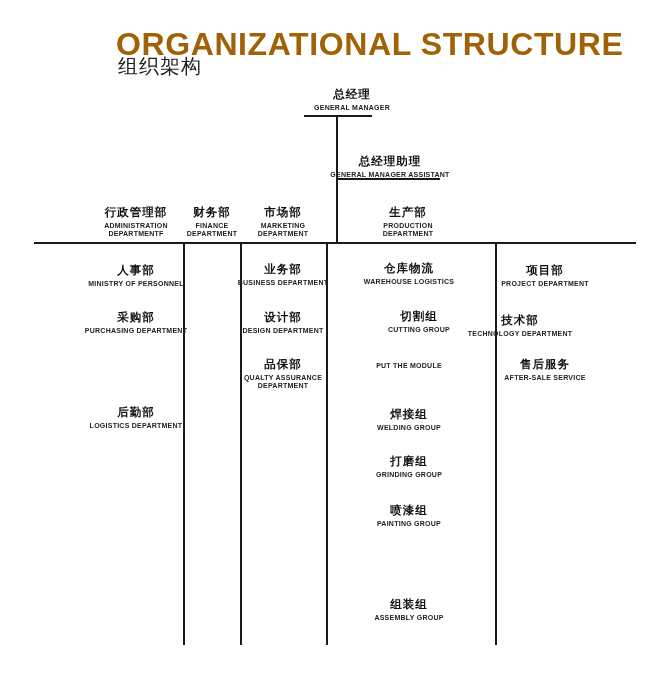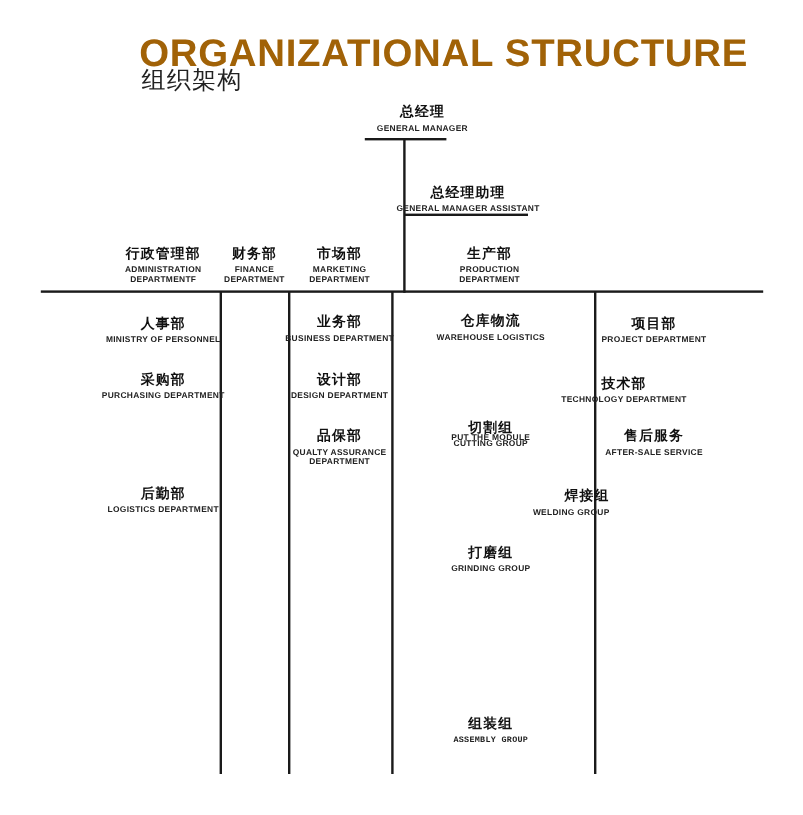--- a/index.html
+++ b/index.html
@@ -89,36 +89,40 @@
   </div>
   <div class="node" style="left:233px;top:358px;width:100px;">
     <div class="zh">品保部</div>
     <div class="en">QUALTY ASSURANCE DEPARTMENT</div>
   </div>
 
   <div class="node" style="left:329px;top:262px;width:160px;">
     <div class="zh">仓库物流</div>
     <div class="en">WAREHOUSE LOGISTICS</div>
   </div>
-  <div class="node" style="left:329px;top:310px;width:160px;margin-top:41px;">
+  <div class="node" style="left:339px;top:310px;width:160px;">
     <div class="zh">切割组</div>
     <div class="en">CUTTING GROUP</div>
   </div>
   <div class="node" style="left:329px;top:359px;width:160px;">
     <div class="en">PUT THE MODULE</div>
   </div>
-  <div class="node" style="left:348px;top:408px;width:160px;text-align:right;">
+  <div class="node" style="left:329px;top:408px;width:160px;">
     <div class="zh">焊接组</div>
     <div class="en">WELDING GROUP</div>
   </div>
   <div class="node" style="left:329px;top:455px;width:160px;">
     <div class="zh">打磨组</div>
     <div class="en">GRINDING GROUP</div>
   </div>
-  <div class="node" style="left:329px;top:598px;width:160px;font-family:Liberation Mono, monospace;">
+  <div class="node" style="left:329px;top:504px;width:160px;">
+    <div class="zh">喷漆组</div>
+    <div class="en">PAINTING GROUP</div>
+  </div>
+  <div class="node" style="left:329px;top:598px;width:160px;">
     <div class="zh">组装组</div>
     <div class="en">ASSEMBLY GROUP</div>
   </div>
 
   <div class="node" style="left:475px;top:264px;width:140px;">
     <div class="zh">项目部</div>
     <div class="en">PROJECT DEPARTMENT</div>
   </div>
   <div class="node" style="left:450px;top:314px;width:140px;">
     <div class="zh">技术部</div>

